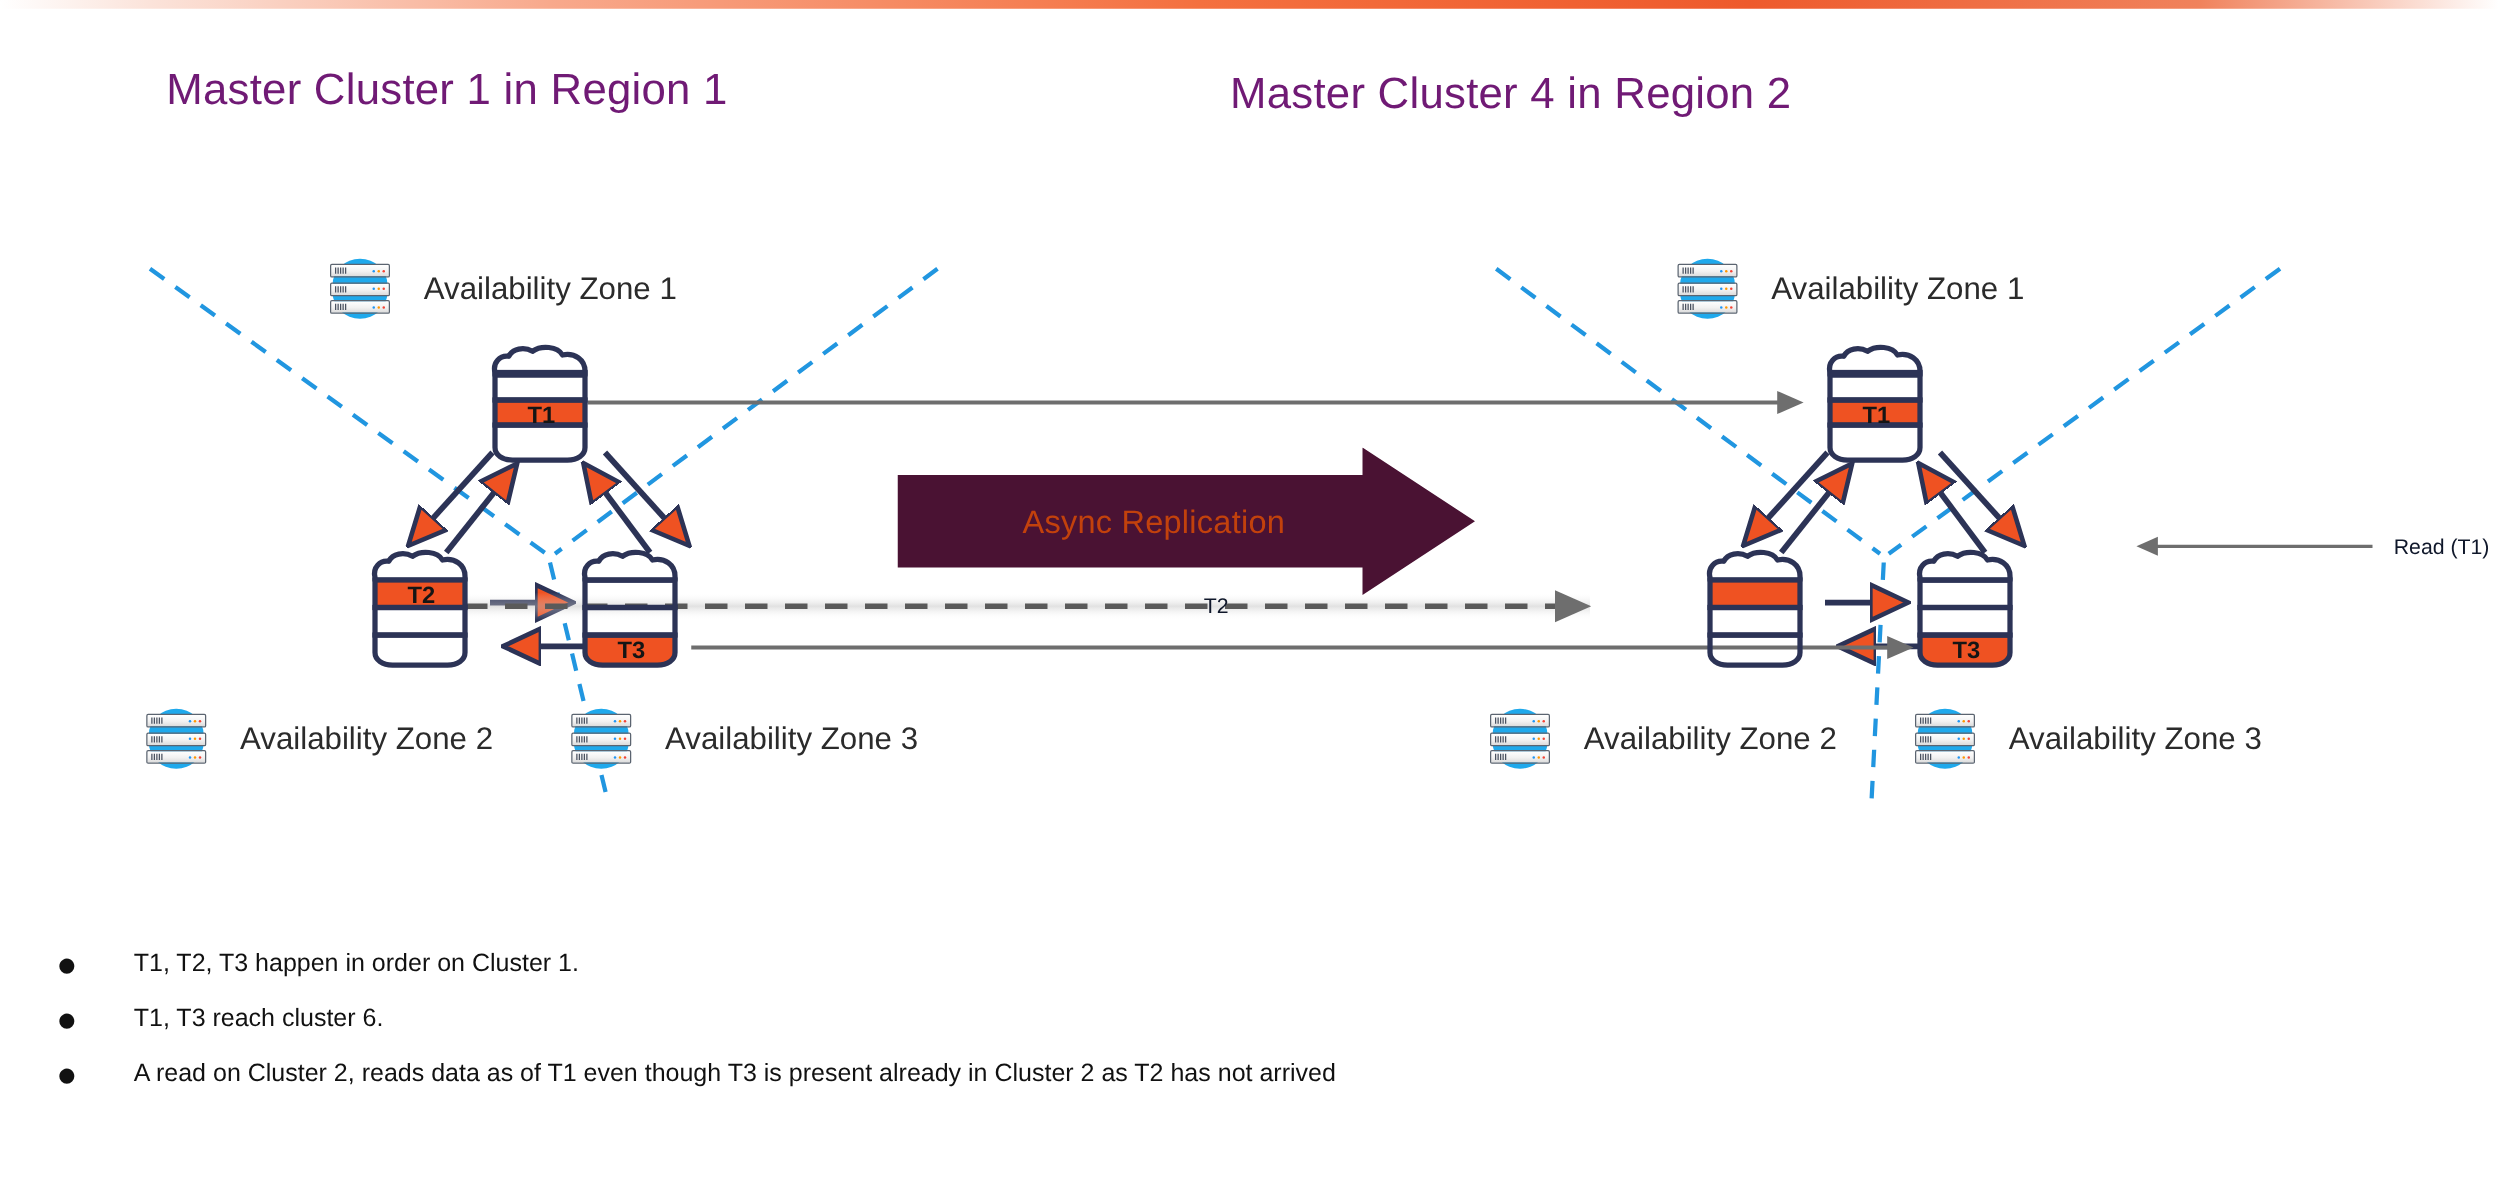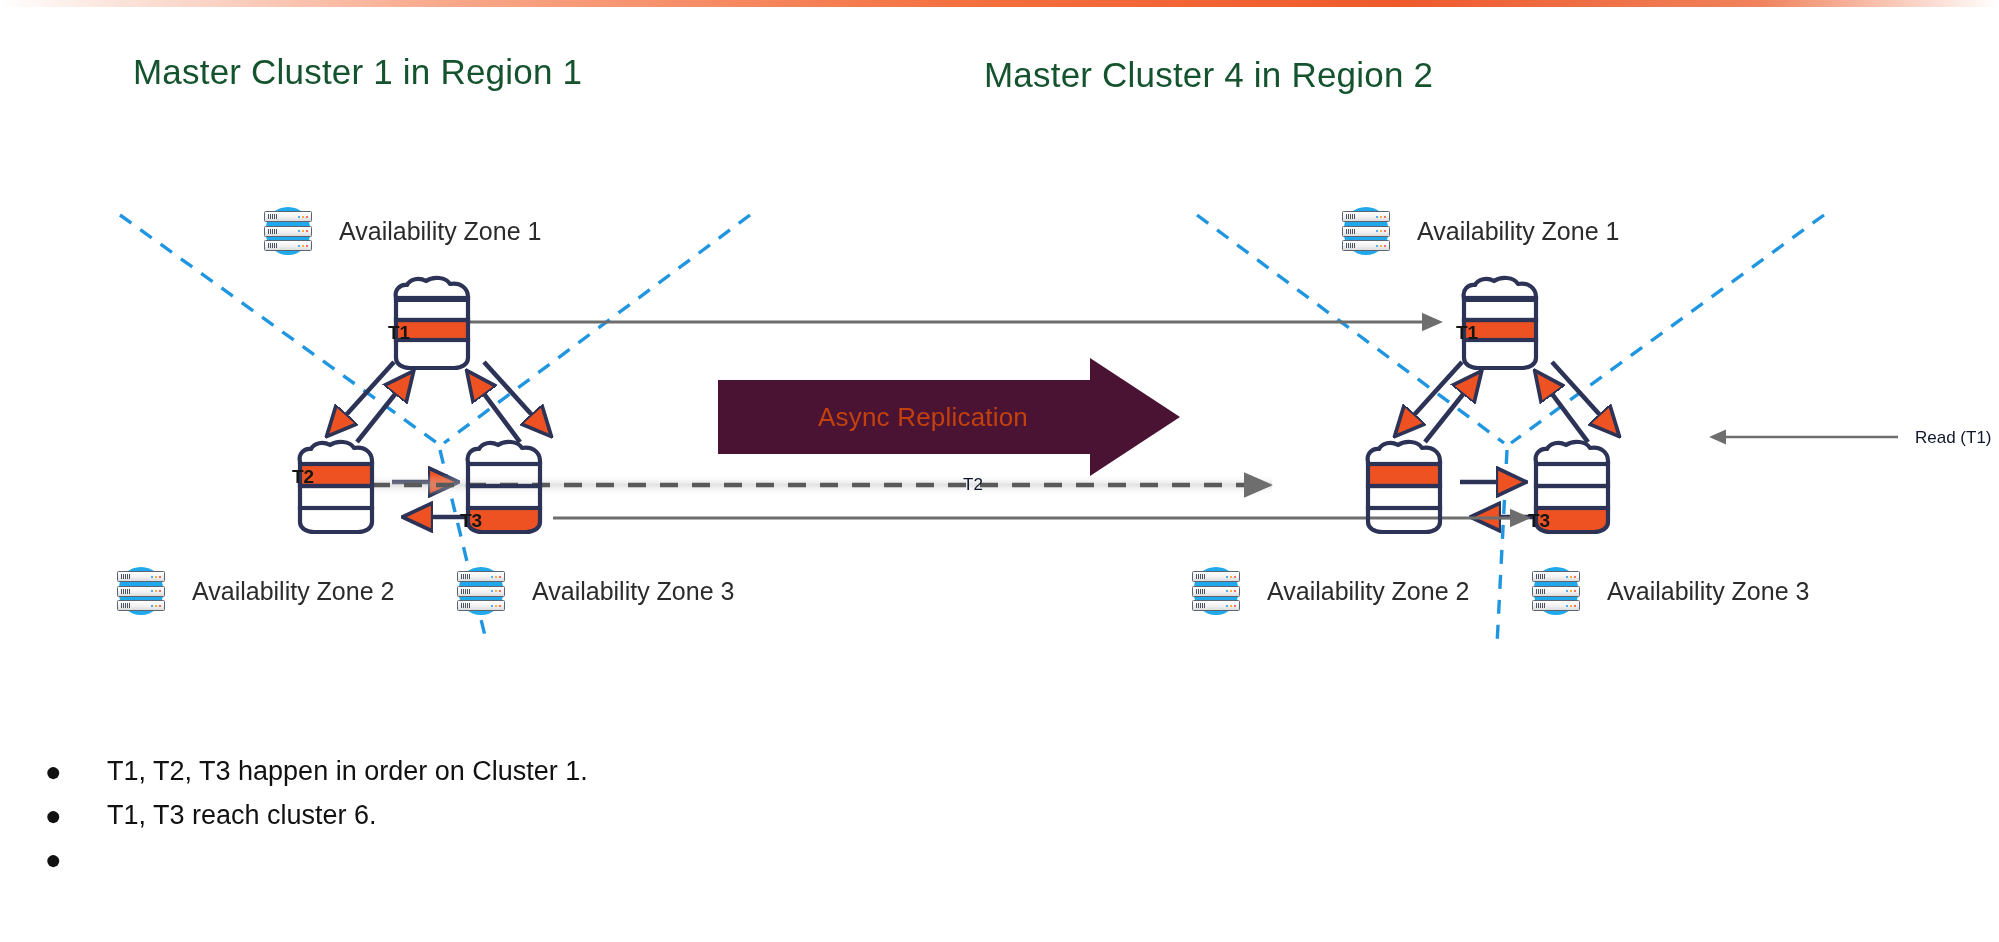--- a/index.html
+++ b/index.html
@@ -15,21 +15,21 @@
   
   .top-bar{
     position:absolute;left:0;top:0;width:1999px;height:7px;
     background:linear-gradient(90deg,#ffffff 0%,#fbe3da 6%,#f8a98c 22%,#f4703f 48%,#ee5a2c 70%,#f0825c 88%,#ffffff 100%);
   }
 
   
   .cluster-title{
     position:absolute;
     font-size:35px;
-    color:#14532d;
+    color:#701a75;
     font-weight:400;
     letter-spacing:.2px;
     white-space:nowrap;
   }
 
   
   .az{position:absolute;display:flex;align-items:center;gap:25px;white-space:nowrap;}
   .az-label{font-size:25px;color:#2b2b2b;font-weight:400;}
 
   
@@ -51,21 +51,21 @@
   .srv .leds i:nth-child(1){background:#2196f3;}
   .srv .leds i:nth-child(2){background:#ff9800;}
   .srv .leds i:nth-child(3){background:#f44336;}
 
   
   .db{position:absolute;}
   .db svg{display:block;overflow:visible;}
   .db .dblabel{
     position:absolute;
     font-size:19px;font-weight:700;color:#151515;
-    white-space:nowrap;text-align:left;
+    white-space:nowrap;text-align:center;
     pointer-events:none;
   }
 
   
   .wire{position:absolute;left:0;top:0;width:1999px;height:942px;pointer-events:none;}
 
   
   .async-arrow{position:absolute;}
   .async-arrow .txt{
     position:absolute;left:0;top:0;width:100%;height:100%;
@@ -78,21 +78,21 @@
   .wlabel{position:absolute;font-size:17px;font-weight:400;color:#0f172a;white-space:nowrap;}
 
   
   .bullets{position:absolute;left:45px;top:752px;width:1500px;}
   .bullet{display:flex;align-items:flex-start;margin-bottom:4px;}
   .bullet .dot{
     flex:0 0 18px;font-size:28px;line-height:40px;color:#111;
     text-align:left;margin-left:0;
   }
   .bullet .txt{
-    font-size:27px;line-height:39px;color:#111;
+    font-size:20px;line-height:39px;color:#111;
     margin-left:44px;
   }
 </style>
 </head>
 <body>
 
 <div id="stage">
 
   <div class="top-bar"></div>
 
@@ -558,16 +558,17 @@
     <div class="bullet">
       <span class="dot">●</span>
       <span class="txt">T1, T2, T3 happen in order on Cluster 1.</span>
     </div>
     <div class="bullet">
       <span class="dot">●</span>
       <span class="txt">T1, T3 reach cluster 6.</span>
     </div>
     <div class="bullet">
       <span class="dot">●</span>
+      <span class="txt">A read on Cluster 2, reads data as of T1 even though T3 is present already in Cluster 2 as T2 has not arrived</span>
     </div>
   </div>
 
 </div>
 
 </body></html>

